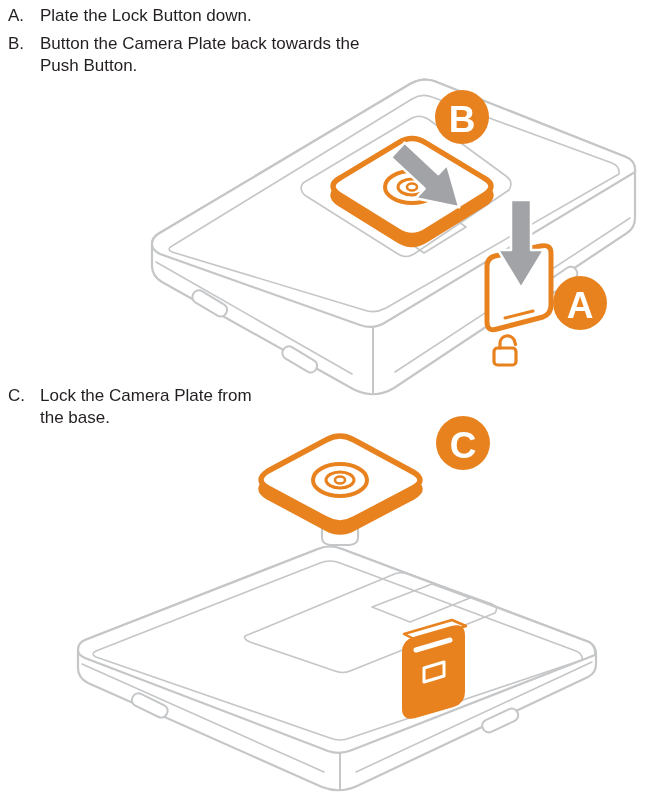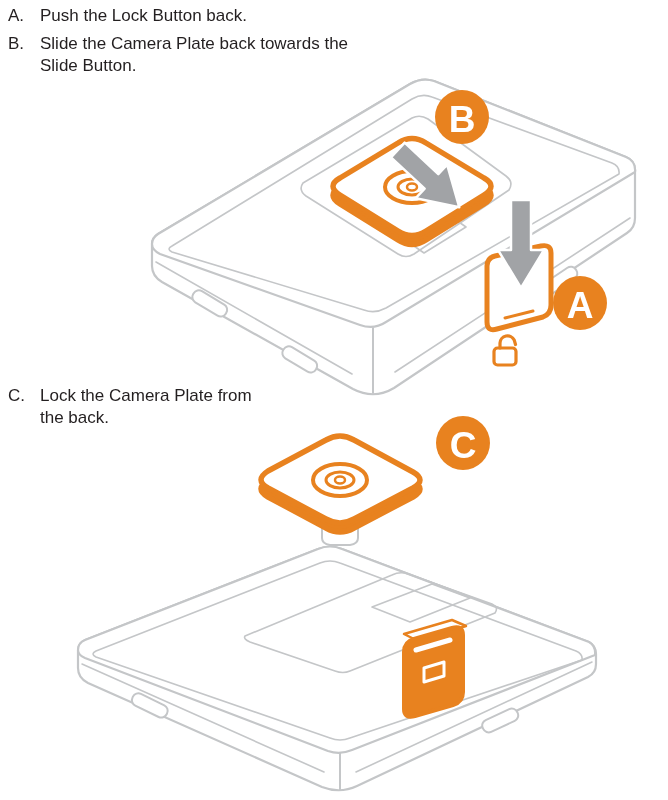--- a/index.html
+++ b/index.html
@@ -121,33 +121,33 @@
       <g>
         <circle cx="463" cy="443" r="27" fill="#E8821F"></circle>
         <text class="badge-text" x="463" y="445" text-anchor="middle" dominant-baseline="central" fill="#fff">C</text>
       </g>
     </g>
   </svg>
 
   <div class="step step-a">
     <span class="step-label">A.</span>
     <div class="step-text">
-      <div>Push the Lock Button back.</div>
+      <div>Plate the Lock Button down.</div>
     </div>
   </div>
 
   <div class="step step-b">
     <span class="step-label">B.</span>
     <div class="step-text">
-      <div>Slide the Camera Plate back towards the</div>
-      <div>Slide Button.</div>
+      <div>Button the Camera Plate back towards the</div>
+      <div>Push Button.</div>
     </div>
   </div>
 
   <div class="step step-c">
     <span class="step-label">C.</span>
     <div class="step-text">
       <div>Lock the Camera Plate from</div>
-      <div>the back.</div>
+      <div>the base.</div>
     </div>
   </div>
 
 </div>
 
 </body></html>

